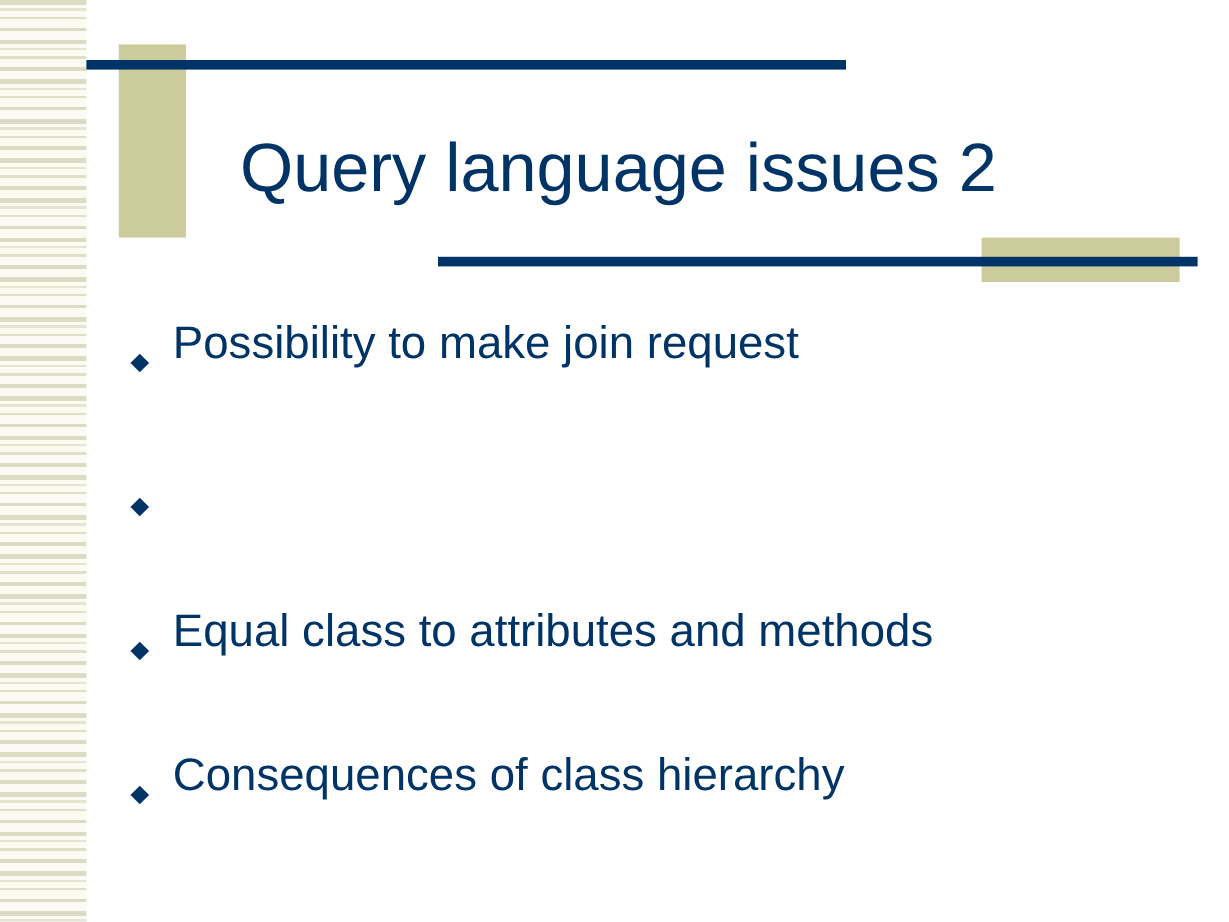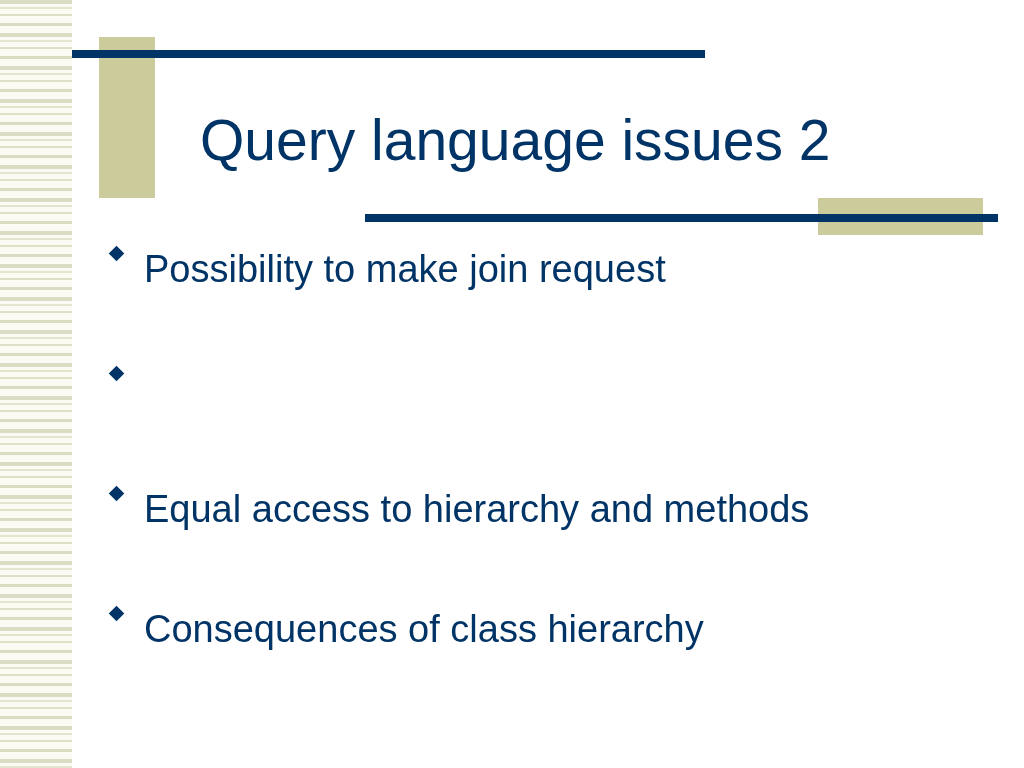--- a/index.html
+++ b/index.html
@@ -42,21 +42,21 @@
   .title {
     position: absolute; left: 200px; top: 100px; width: 732px;
     text-align: left; color: #003366;
     font-size: 57px; line-height: 80px; margin: 0; font-weight: normal;
   }
   .bullets {
     position: absolute; left: 100px; top: 248px; margin: 0; padding: 0;
     list-style: none;
   }
   .bullet {
-    display: flex; align-items: flex-start; height: 60px; margin-bottom: 60px;
+    display: flex; align-items: flex-end; height: 60px; margin-bottom: 60px;
     color: #003366; font-size: 38px;
   }
   .diamond {
     display: inline-block; width: 11px; height: 11px; background: #003366;
     transform: rotate(45deg); margin-left: 11px; margin-right: 22px;
     flex: none;
   }
 </style>
 </head>
 <body>
@@ -72,19 +72,19 @@
 <ul class="bullets">
   <li class="bullet">
     <span class="diamond"></span>
     <span>Possibility to make join request</span>
   </li>
   <li class="bullet">
     <span class="diamond"></span>
   </li>
   <li class="bullet">
     <span class="diamond"></span>
-    <span>Equal access to hierarchy and methods</span>
+    <span>Equal class to attributes and methods</span>
   </li>
   <li class="bullet">
     <span class="diamond"></span>
     <span>Consequences of class hierarchy</span>
   </li>
 </ul>
 
 </body></html>

